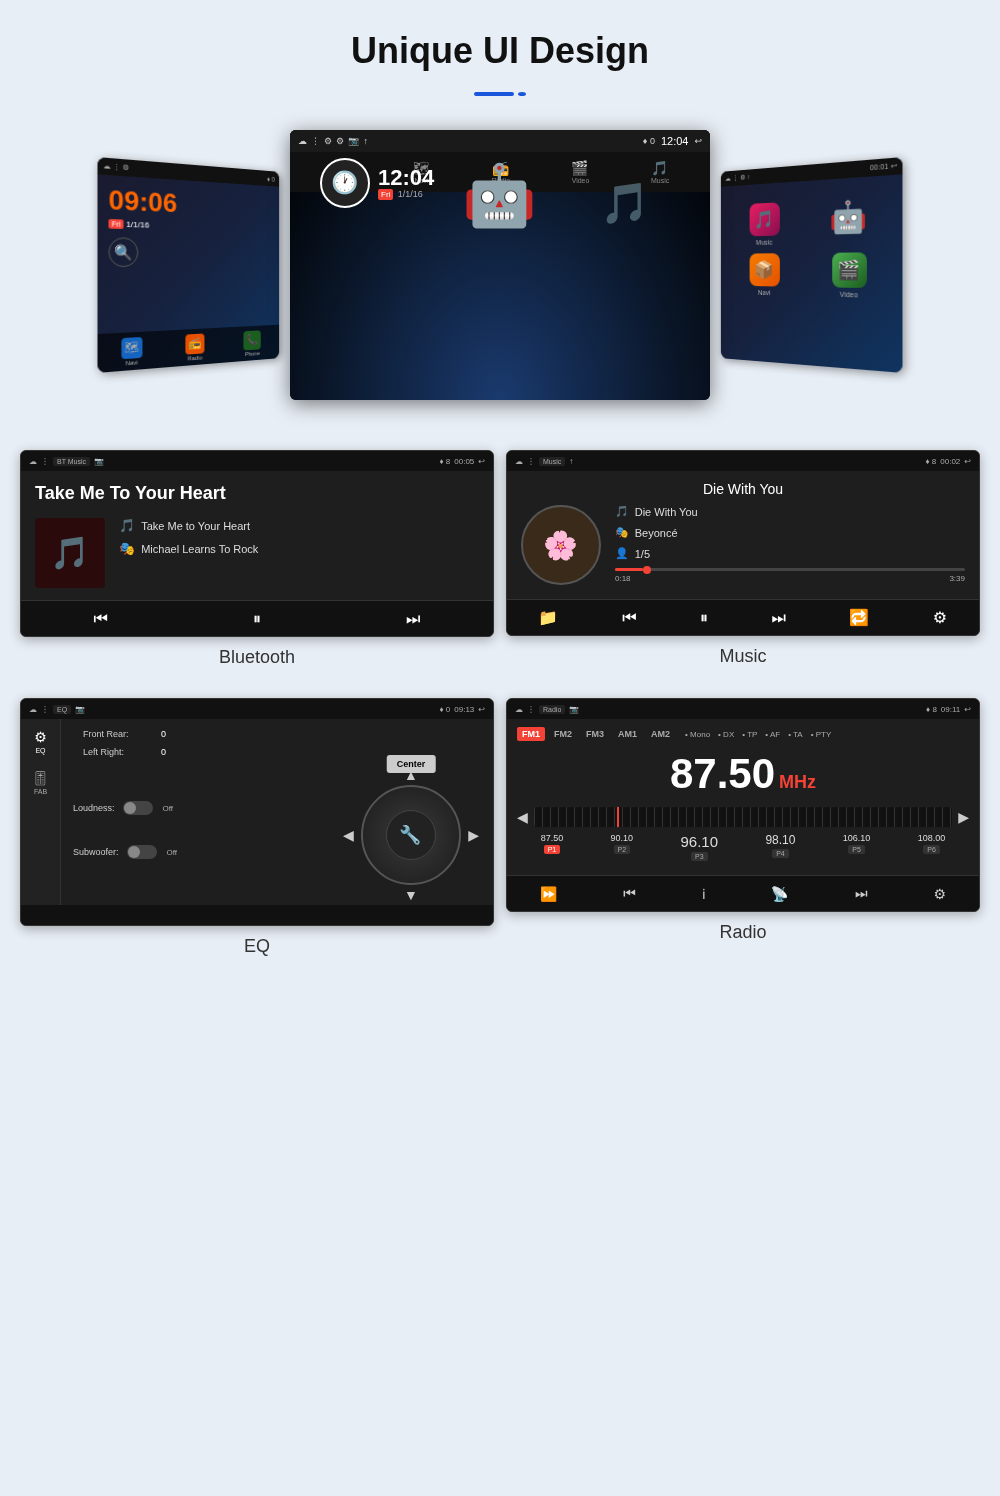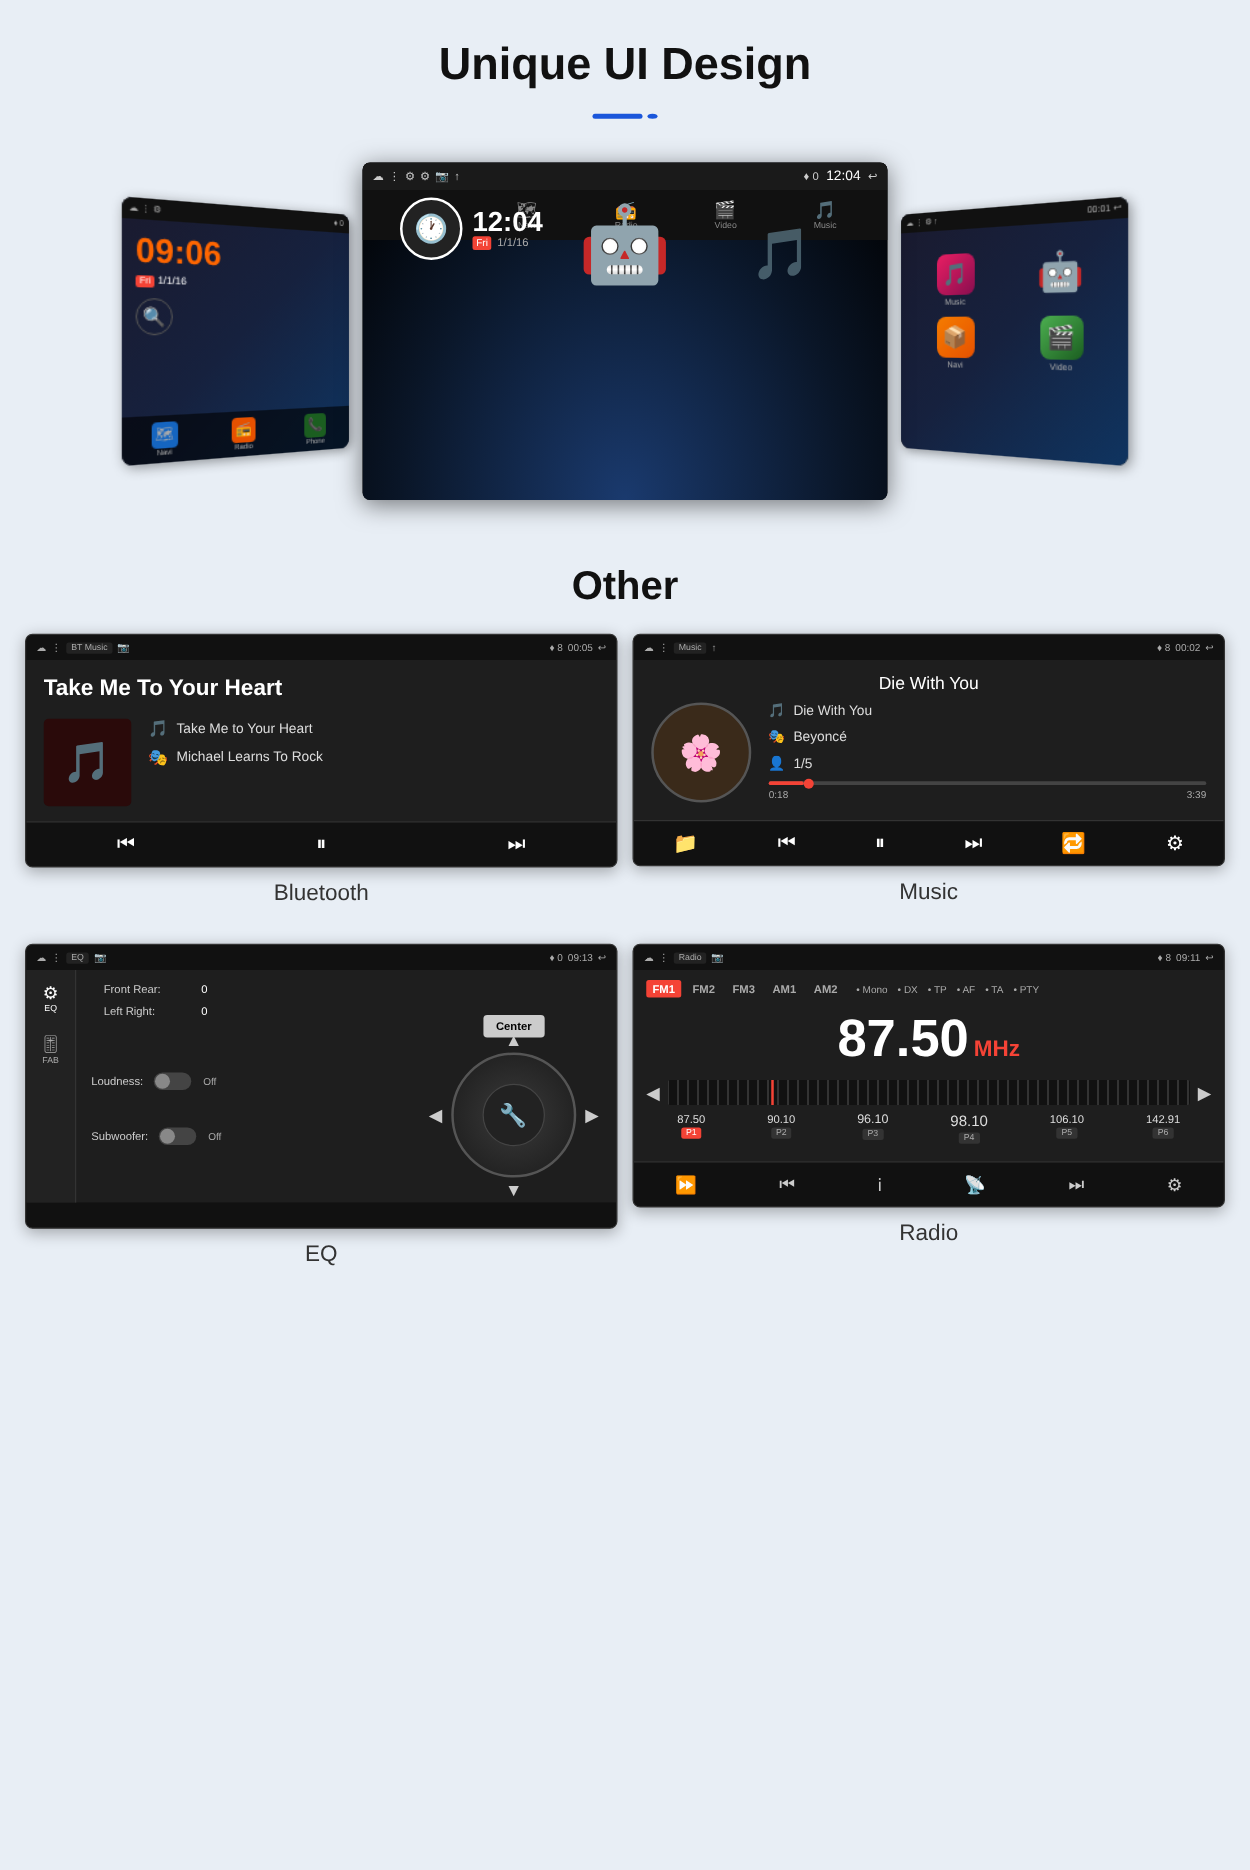--- a/index.html
+++ b/index.html
@@ -806,21 +806,20 @@
             <span style="font-size:7px;color:#aaa;">Video</span>
           </div>
         </div>
       </div>
     </div>
   </div>
 
 </div>
 
 <div class="other-section">
-  <h2 class="section-subtitle">Other</h2>
 
   <div class="screens-2x2">
 
     <div>
       <div class="bt-screen screen-card">
         <div class="bt-top-bar">
           <div class="bt-top-left">
             <span>☁</span>
               <span>⋮</span>
             <span style="background:#222;padding:1px 4px;border-radius:2px;font-size:7px;">BT Music</span>
@@ -1037,33 +1036,33 @@
           <div class="radio-presets">
             <div class="preset-item">
               <span style="font-size:9px;color:#ddd;">87.50</span>
               <span class="preset-badge">P1</span>
             </div>
             <div class="preset-item">
               <span style="font-size:9px;color:#ddd;">90.10</span>
               <span class="preset-badge inactive">P2</span>
             </div>
             <div class="preset-item">
-              <span style="font-size:10px;color:#ddd;">96.10</span>
+              <span style="font-size:15px;color:#ddd;">96.10</span>
               <span class="preset-badge inactive">P3</span>
             </div>
             <div class="preset-item">
               <span style="font-size:12px;color:#ddd;">98.10</span>
               <span class="preset-badge inactive">P4</span>
             </div>
             <div class="preset-item">
               <span style="font-size:9px;color:#ddd;">106.10</span>
               <span class="preset-badge inactive">P5</span>
             </div>
             <div class="preset-item">
-              <span style="font-size:9px;color:#ddd;">142.91</span>
+              <span style="font-size:9px;color:#ddd;">108.00</span>
               <span class="preset-badge inactive">P6</span>
             </div>
           </div>
         </div>
         <div class="radio-bottom-bar">
           <span class="radio-ctrl-btn">⏩</span>
           <span class="radio-ctrl-btn">⏮</span>
           <span class="radio-ctrl-btn">ℹ</span>
           <span class="radio-ctrl-btn">📡</span>
           <span class="radio-ctrl-btn">⏭</span>

